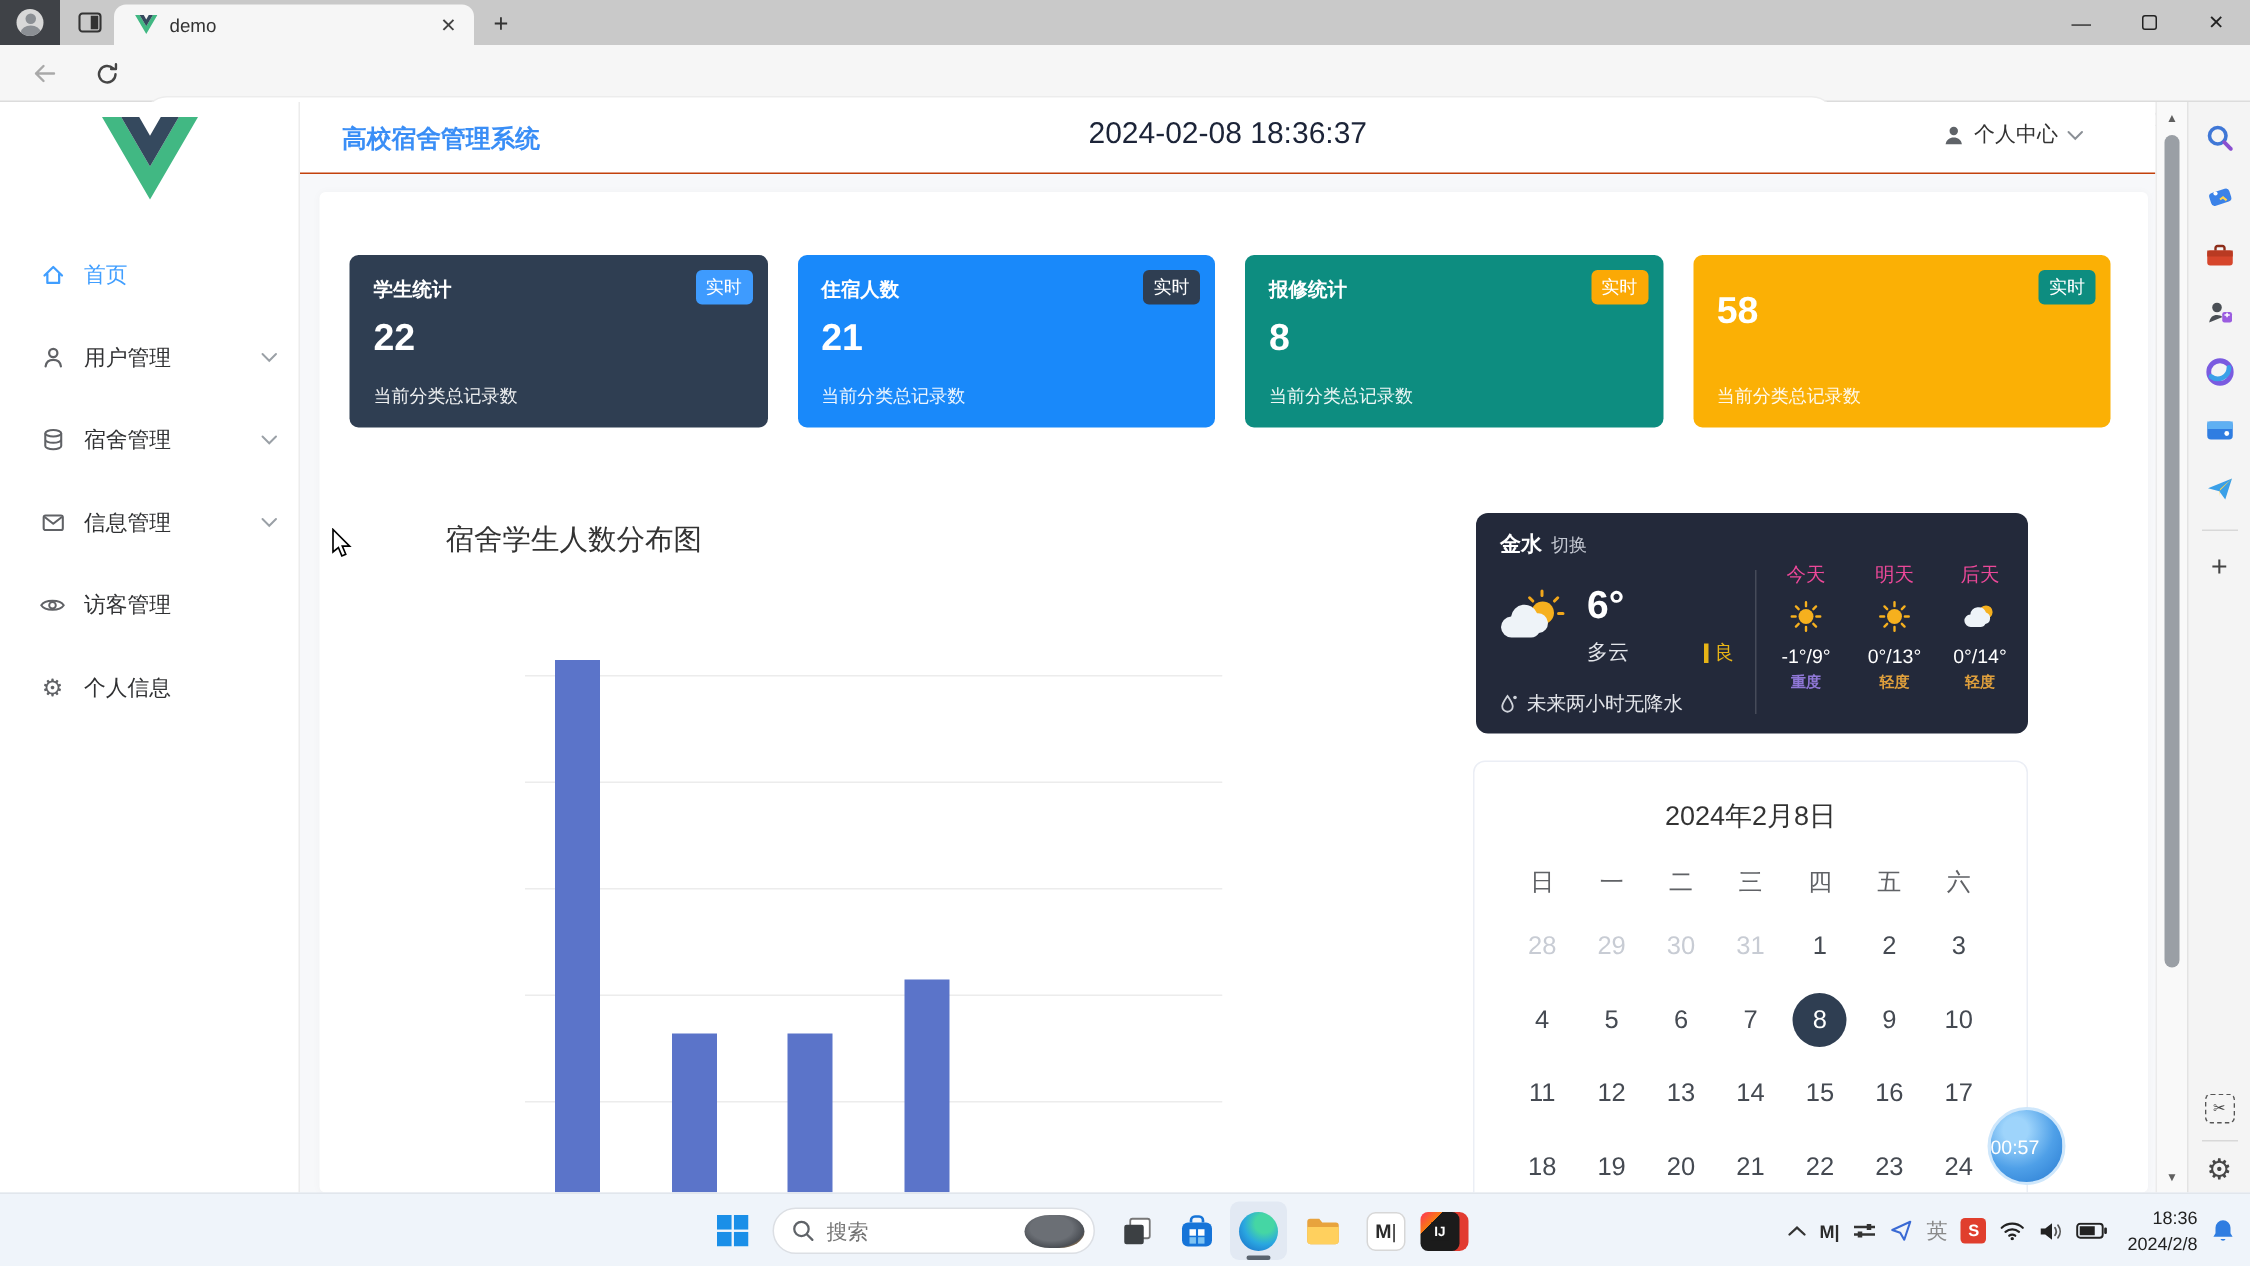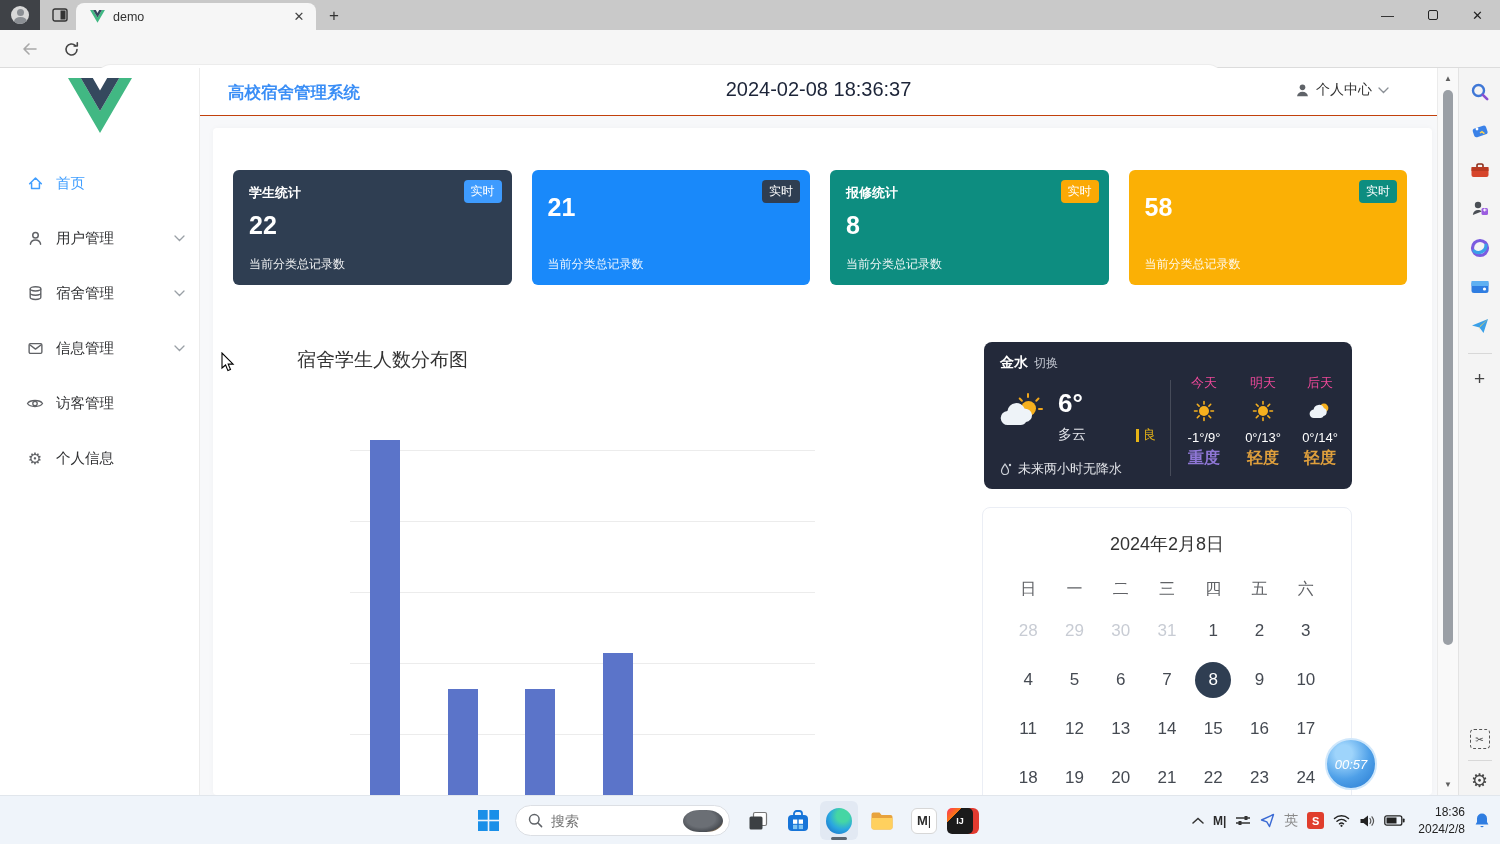--- a/index.html
+++ b/index.html
@@ -86,21 +86,21 @@
   .w-cond { position:absolute; left:74px; top:84px; font-size:14px; color:#e3e5ea; }
   .w-aqi { position:absolute; left:152px; top:84px; font-size:13px; color:#e7b416; display:flex; align-items:center; }
   .w-aqi .bar-y { display:inline-block; width:3px; height:13px; background:#e7b416; margin-right:4px; }
   .w-tip { position:absolute; left:16px; top:118px; font-size:13px; color:#e3e5ea; display:flex; align-items:center; gap:6px;}
   .w-div { position:absolute; left:186px; top:38px; width:1px; height:96px; background:rgba(255,255,255,.16); }
   .fc { position:absolute; top:32px; width:60px; text-align:center; }
   .fc1{ left:190px; } .fc2{ left:249px; } .fc3{ left:306px; }
   .fc .fd { font-size:13px; color:#ec4899; }
   .fc .fi { height:30px; display:flex; align-items:center; justify-content:center; margin-top:4px;}
   .fc .ft { font-size:13px; margin-top:4px; }
-  .fc .fl { font-size:16px; margin-top:3px; font-weight:bold;}
+  .fc .fl { font-size:10px; margin-top:3px; font-weight:bold;}
   .lv-heavy { color:#8f77d6; } .lv-light { color:#e0a03c; }
 
   
   .cal { position:absolute; left:769px; top:379px; width:370px; height:330px; background:#fff; border:1px solid #ebeef5; border-radius:8px; }
   .cal-title { text-align:center; font-size:18px; color:#333; margin-top:24px; }
   .cal-grid { display:grid; grid-template-columns:repeat(7,1fr); padding:0 22px; margin-top:16px; row-gap:0; }
   .cal-grid .wd { text-align:center; font-size:16px; color:#606266; height:34px; line-height:34px;}
   .cal-grid .dc { text-align:center; font-size:17px; color:#454a52; height:49px; display:flex; align-items:center; justify-content:center; }
   .cal-grid .dc span{ width:36px; height:36px; display:flex; align-items:center; justify-content:center; border-radius:50%; }
   .cal-grid .muted span { color:#c8ccd4; }
@@ -129,21 +129,21 @@
   .edge-slot { position:absolute; left:820px; top:5px; width:38px; height:39px; background:#e2e9f3; border-radius:6px; }
   .edge-ind { position:absolute; left:831px; top:41px; width:16px; height:3px; border-radius:2px; background:#5b6570; }
   .edge-ball { width:26px; height:26px; border-radius:50%; background:radial-gradient(circle at 65% 30%, #45d6a4 0 25%, #2aa7e0 55%, #1763c6 100%); }
   .tray { position:absolute; right:10px; top:0; height:49px; display:flex; align-items:center; gap:9px; }
   .tray .t-ic { display:flex; align-items:center; justify-content:center; }
   .ime { font-size:14px; color:#8a8a8a; }
   .s-box { width:17px; height:17px; background:#e03e2d; border-radius:3px; color:#fff; font-size:11px; font-weight:bold; display:flex; align-items:center; justify-content:center; }
   .clock { text-align:right; font-size:12px; color:#222; line-height:1.35; margin-left:4px; }
 
   
-  .timer { position:absolute; left:1325px; top:738px; width:52px; height:52px; border-radius:50%; background:radial-gradient(circle at 35% 28%, #9ed4fb 0 18%, #4fa0e8 55%, #2679d0 100%); border:2px solid #cfe7fb; color:#fff; font-size:13px; display:flex; align-items:center; justify-content:center; z-index:60;font-style:italic; }
+  .timer { position:absolute; left:1325px; top:738px; width:52px; height:52px; border-radius:50%; background:radial-gradient(circle at 35% 28%, #9ed4fb 0 18%, #4fa0e8 55%, #2679d0 100%); border:2px solid #cfe7fb; color:#fff; font-size:13px; display:flex; align-items:center; justify-content:flex-start; z-index:60; }
   #cursor { position:absolute; left:221px; top:352px; z-index:70; }
 
   svg { display:block; }
 </style>
 </head>
 <body>
 
 <div id="titlebar">
   <div class="profile-btn">
       <div class="av"></div>
@@ -329,20 +329,21 @@
 
   <div id="panel">
     <div class="cards">
       <div class="card card1">
         <div class="ct">学生统计</div>
         <div class="badge">实时</div>
         <div class="cv">22</div>
         <div class="cc">当前分类总记录数</div>
       </div>
       <div class="card card2">
+        <div class="ct">住宿人数</div>
         <div class="badge">实时</div>
         <div class="cv">21</div>
         <div class="cc">当前分类总记录数</div>
       </div>
       <div class="card card3">
         <div class="ct">报修统计</div>
         <div class="badge">实时</div>
         <div class="cv">8</div>
         <div class="cc">当前分类总记录数</div>
       </div>

